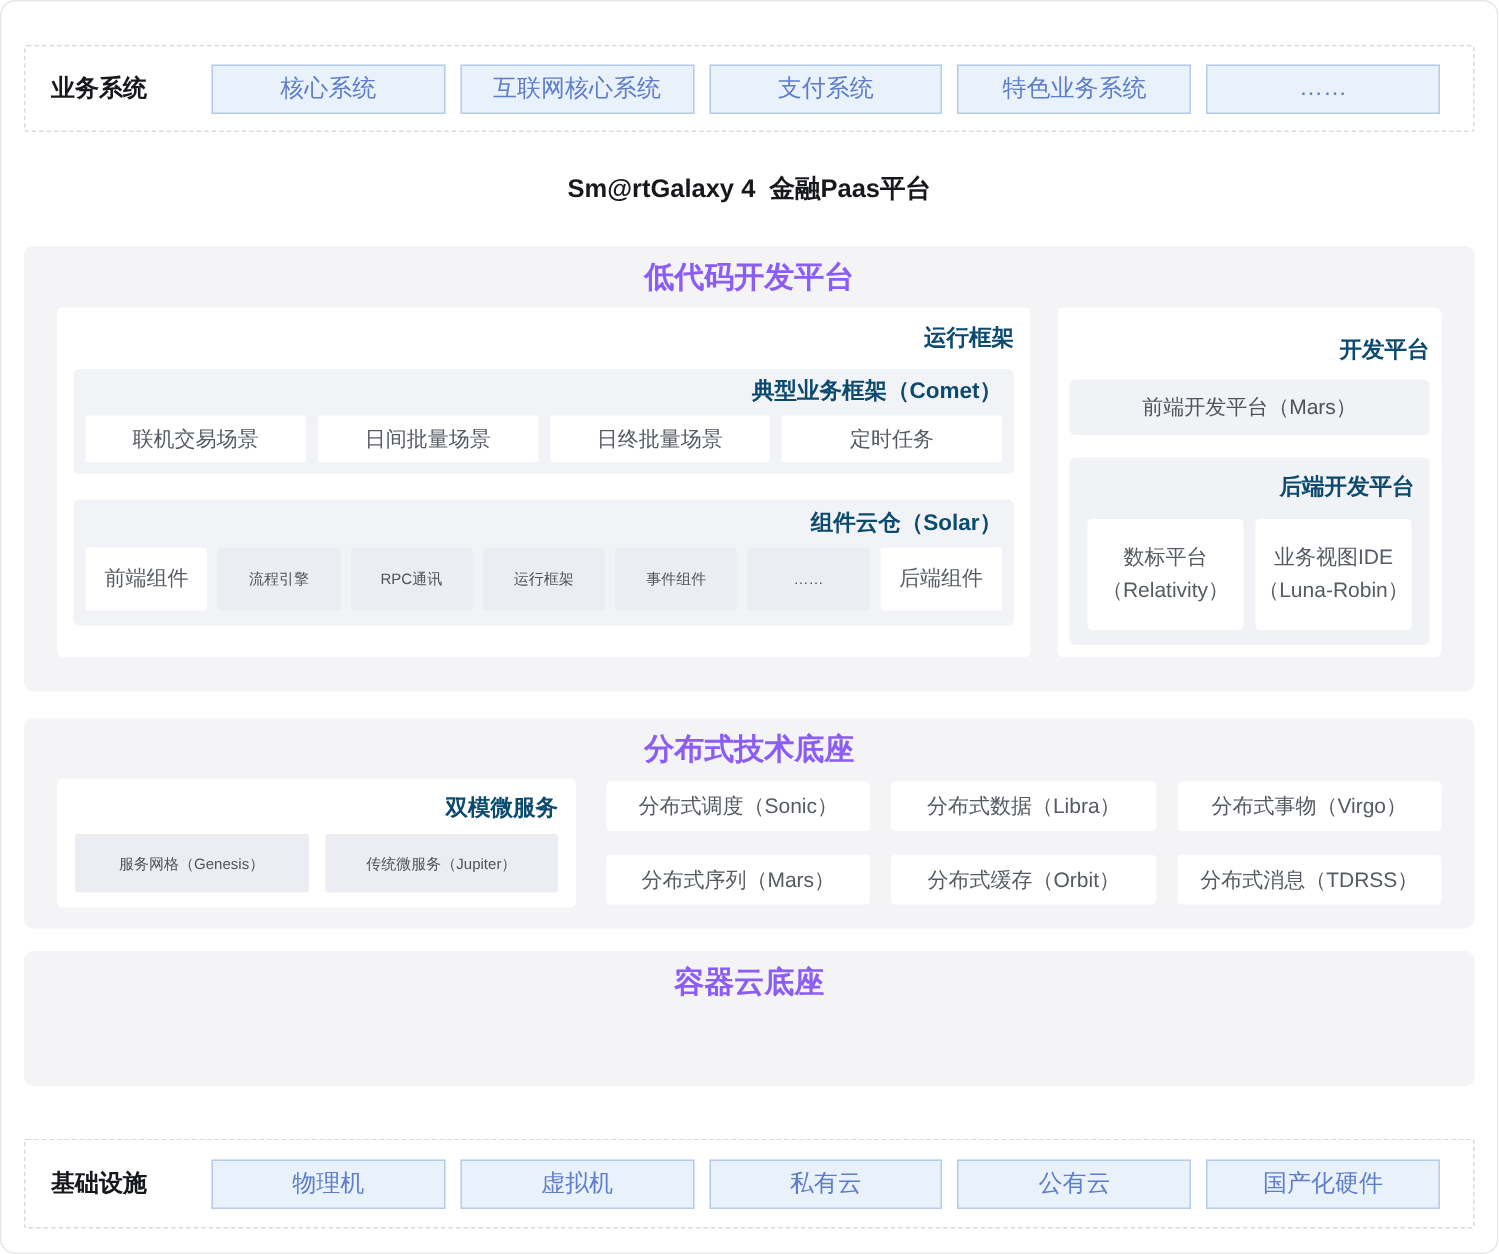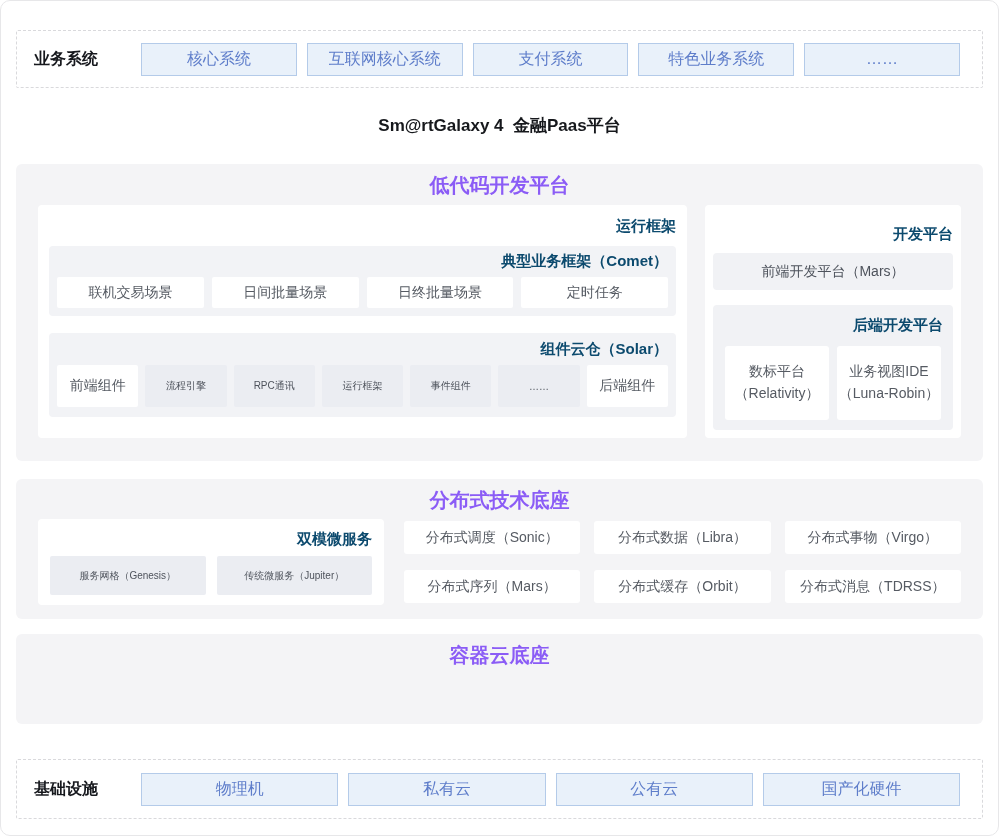--- a/index.html
+++ b/index.html
@@ -256,19 +256,20 @@
   </div>
 
   <div class="section containercloud">
     <div class="sec-title">容器云底座</div>
   </div>
 
   <div class="dashed-row infra-row">
     <div class="row-label">基础设施</div>
     <div class="row-boxes">
       <div class="blue-box">物理机</div>
+      <div class="blue-box">虚拟机</div>
       <div class="blue-box">私有云</div>
       <div class="blue-box">公有云</div>
       <div class="blue-box">国产化硬件</div>
     </div>
   </div>
 
 </div>
 
 </body></html>

